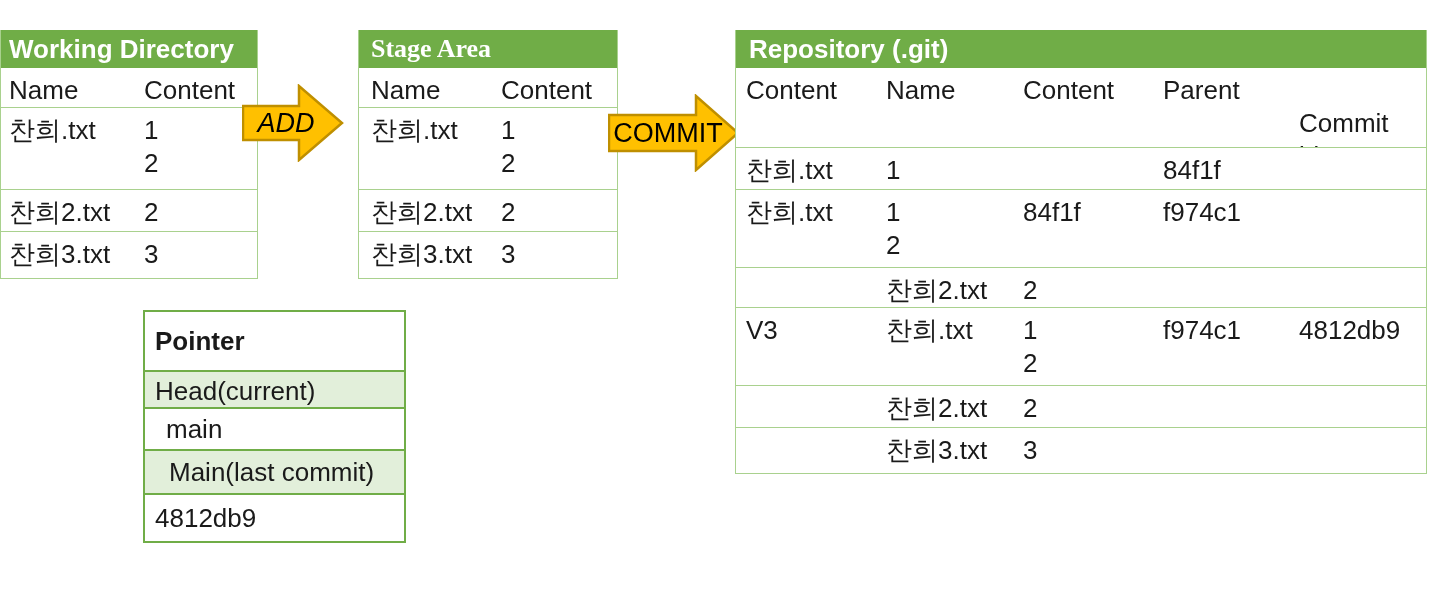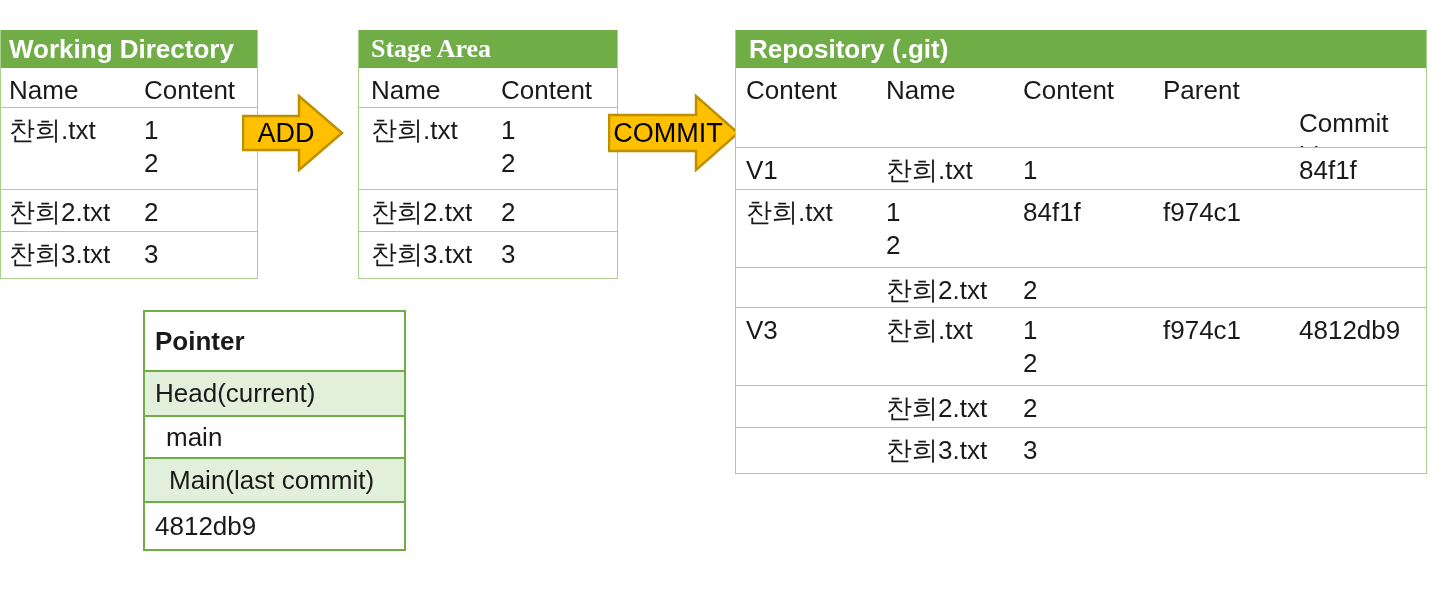--- a/index.html
+++ b/index.html
@@ -49,31 +49,31 @@
   .repo .h-r5{height:42px;}
   .repo .h-r6{height:45px;}
   .wrap-narrow{display:inline-block;width:106px;}
 
   
   .pointer{left:143px;top:310px;width:263px;border:2px solid var(--green);background:#fff;position:absolute;}
   .pointer .p-row{border-bottom:2px solid var(--green);display:flex;align-items:center;
                   font-size:26px;padding-left:10px;}
   .pointer .p-row:last-child{border-bottom:none;}
   .pointer .p-head{height:60px;font-weight:bold;border-bottom-width:2.5px;}
-  .pointer .p-r0{height:45px;background:var(--stripe);}
+  .pointer .p-r0{height:37px;background:var(--stripe);align-items:flex-end;}
   .pointer .p-r1{height:42px;padding-left:21px;}
   .pointer .p-r2{height:44px;background:var(--stripe);padding-left:24px;}
   .pointer .p-r3{height:46px;}
 
   
   .arrow{position:absolute;}
   .arrow svg{position:absolute;left:0;top:0;}
   .arrow .arrow-label{position:absolute;top:0;height:100%;display:flex;align-items:center;
                       justify-content:center;font-size:27px;color:#000;}
-  .arrow-add{left:242px;top:94px;width:102px;height:78px;}
+  .arrow-add{left:242px;top:84px;width:102px;height:78px;font-style:italic;}
   .arrow-add .arrow-label{left:0;width:88px;}
   .arrow-commit{left:608px;top:94px;width:132px;height:78px;}
   .arrow-commit .arrow-label{left:0;width:120px;}
 </style>
 </head>
 <body>
 
 <section class="tbl files wd">
   <div class="tbl-header">
     <span>Working Directory</span>
@@ -141,21 +141,20 @@
   <div class="row h-colhead2">
     <div class="cell">Content</div>
     <div class="cell">Name</div>
     <div class="cell">Content</div>
     <div class="cell">Parent</div>
     <div class="cell">
       <span class="wrap-narrow">Commit id</span>
     </div>
   </div>
   <div class="row h-r1">
-    <div class="cell">V1</div>
     <div class="cell">찬희.txt</div>
     <div class="cell">1</div>
     <div class="cell"></div>
     <div class="cell">84f1f</div>
   </div>
   <div class="row h-r2">
     <div class="cell">찬희.txt</div>
     <div class="cell">1
 2</div>
     <div class="cell">84f1f</div>

